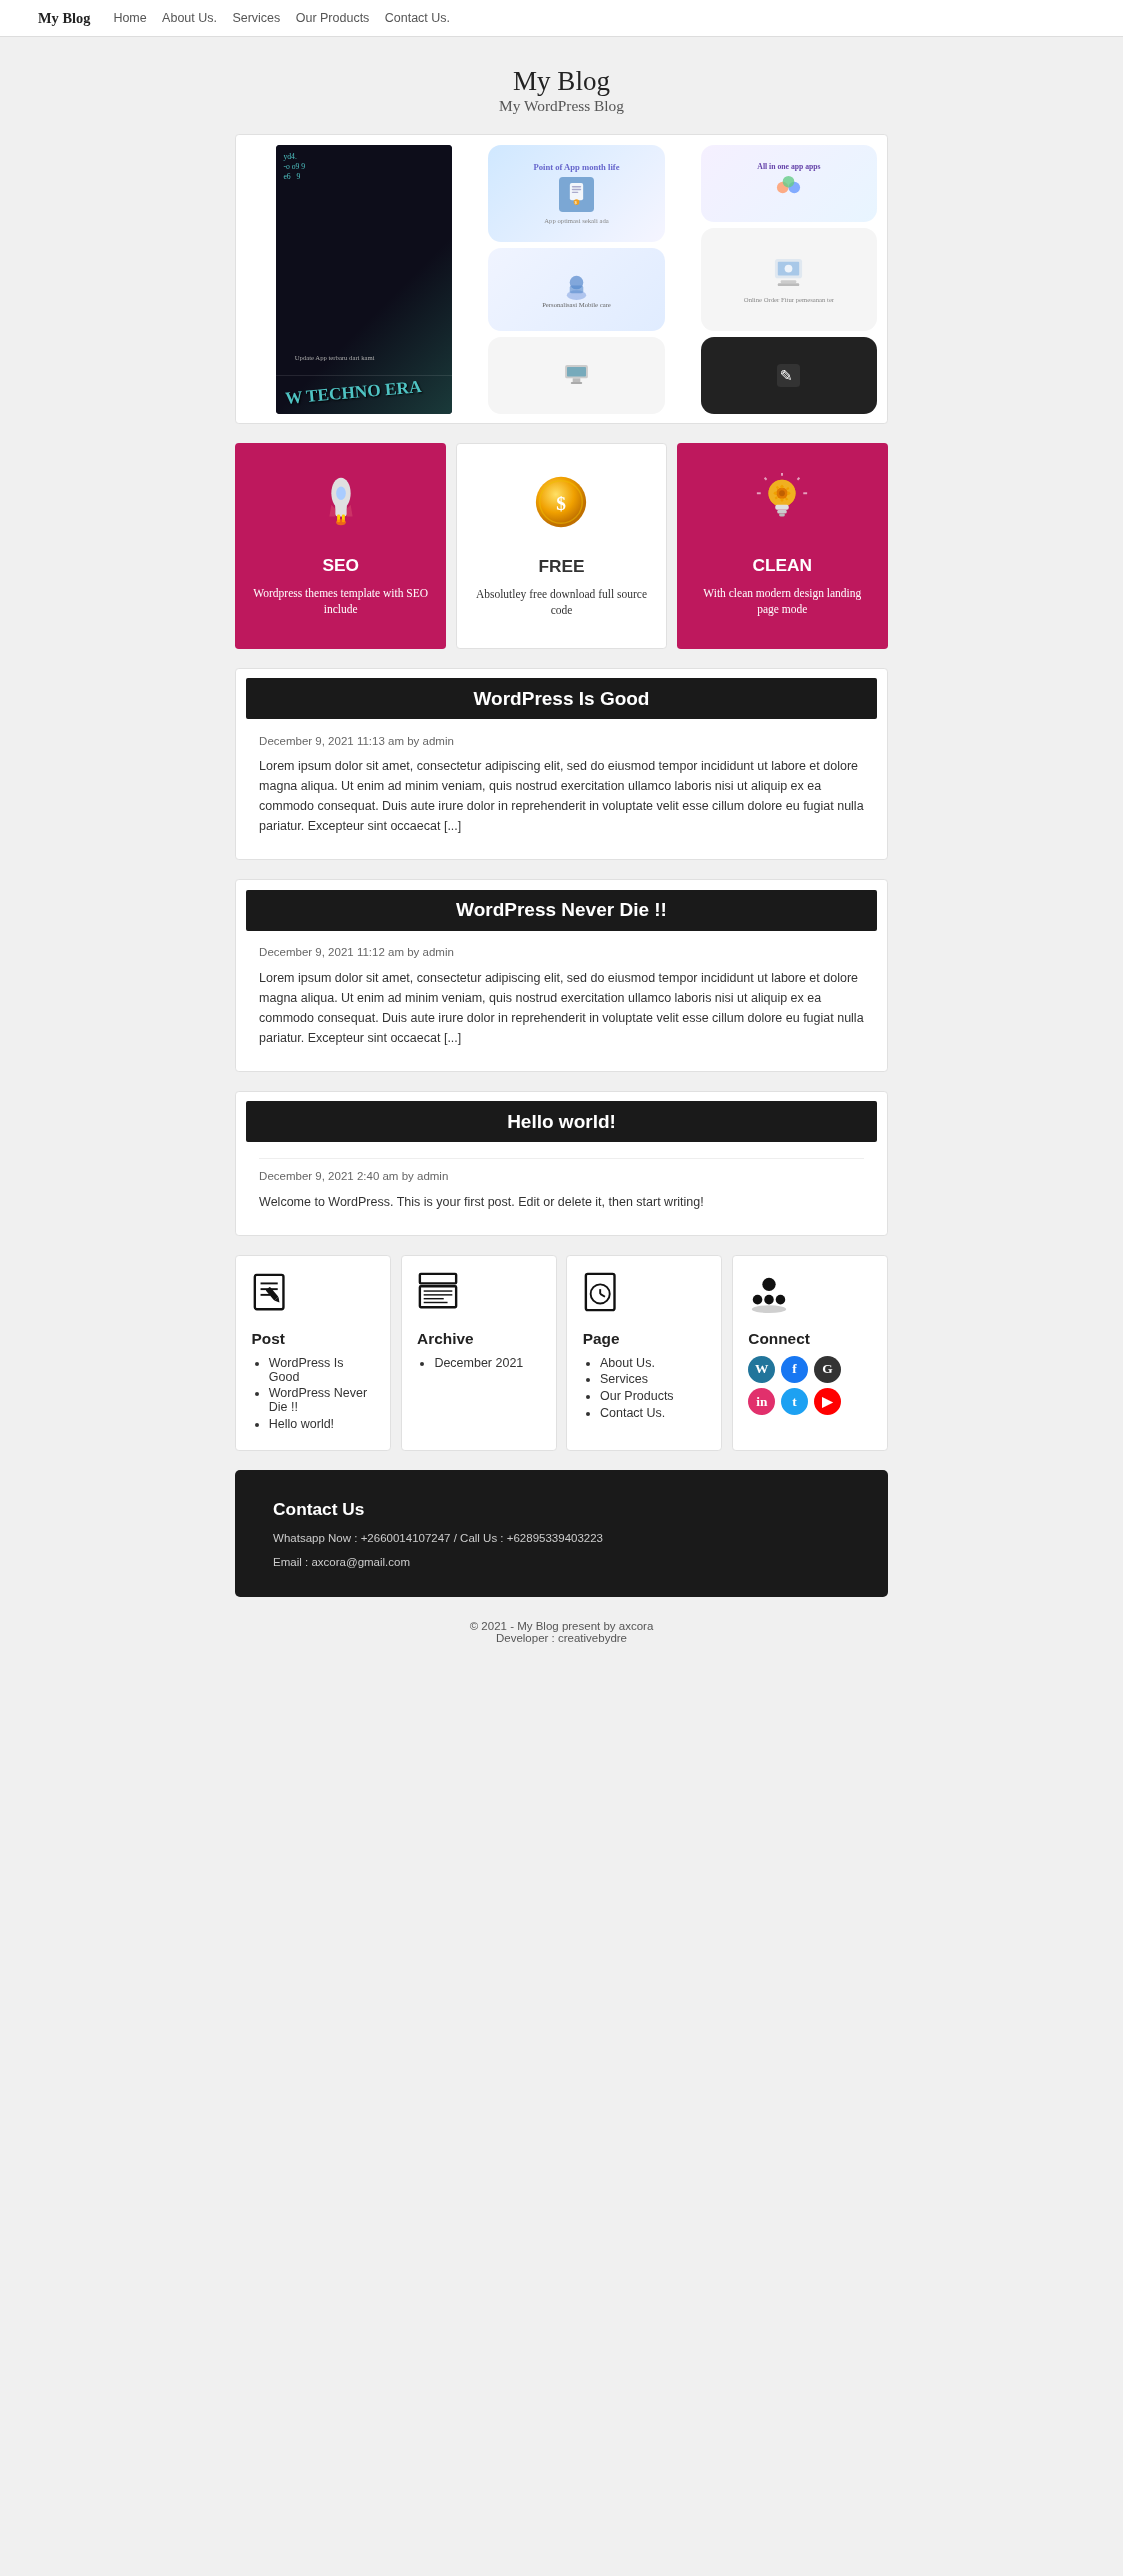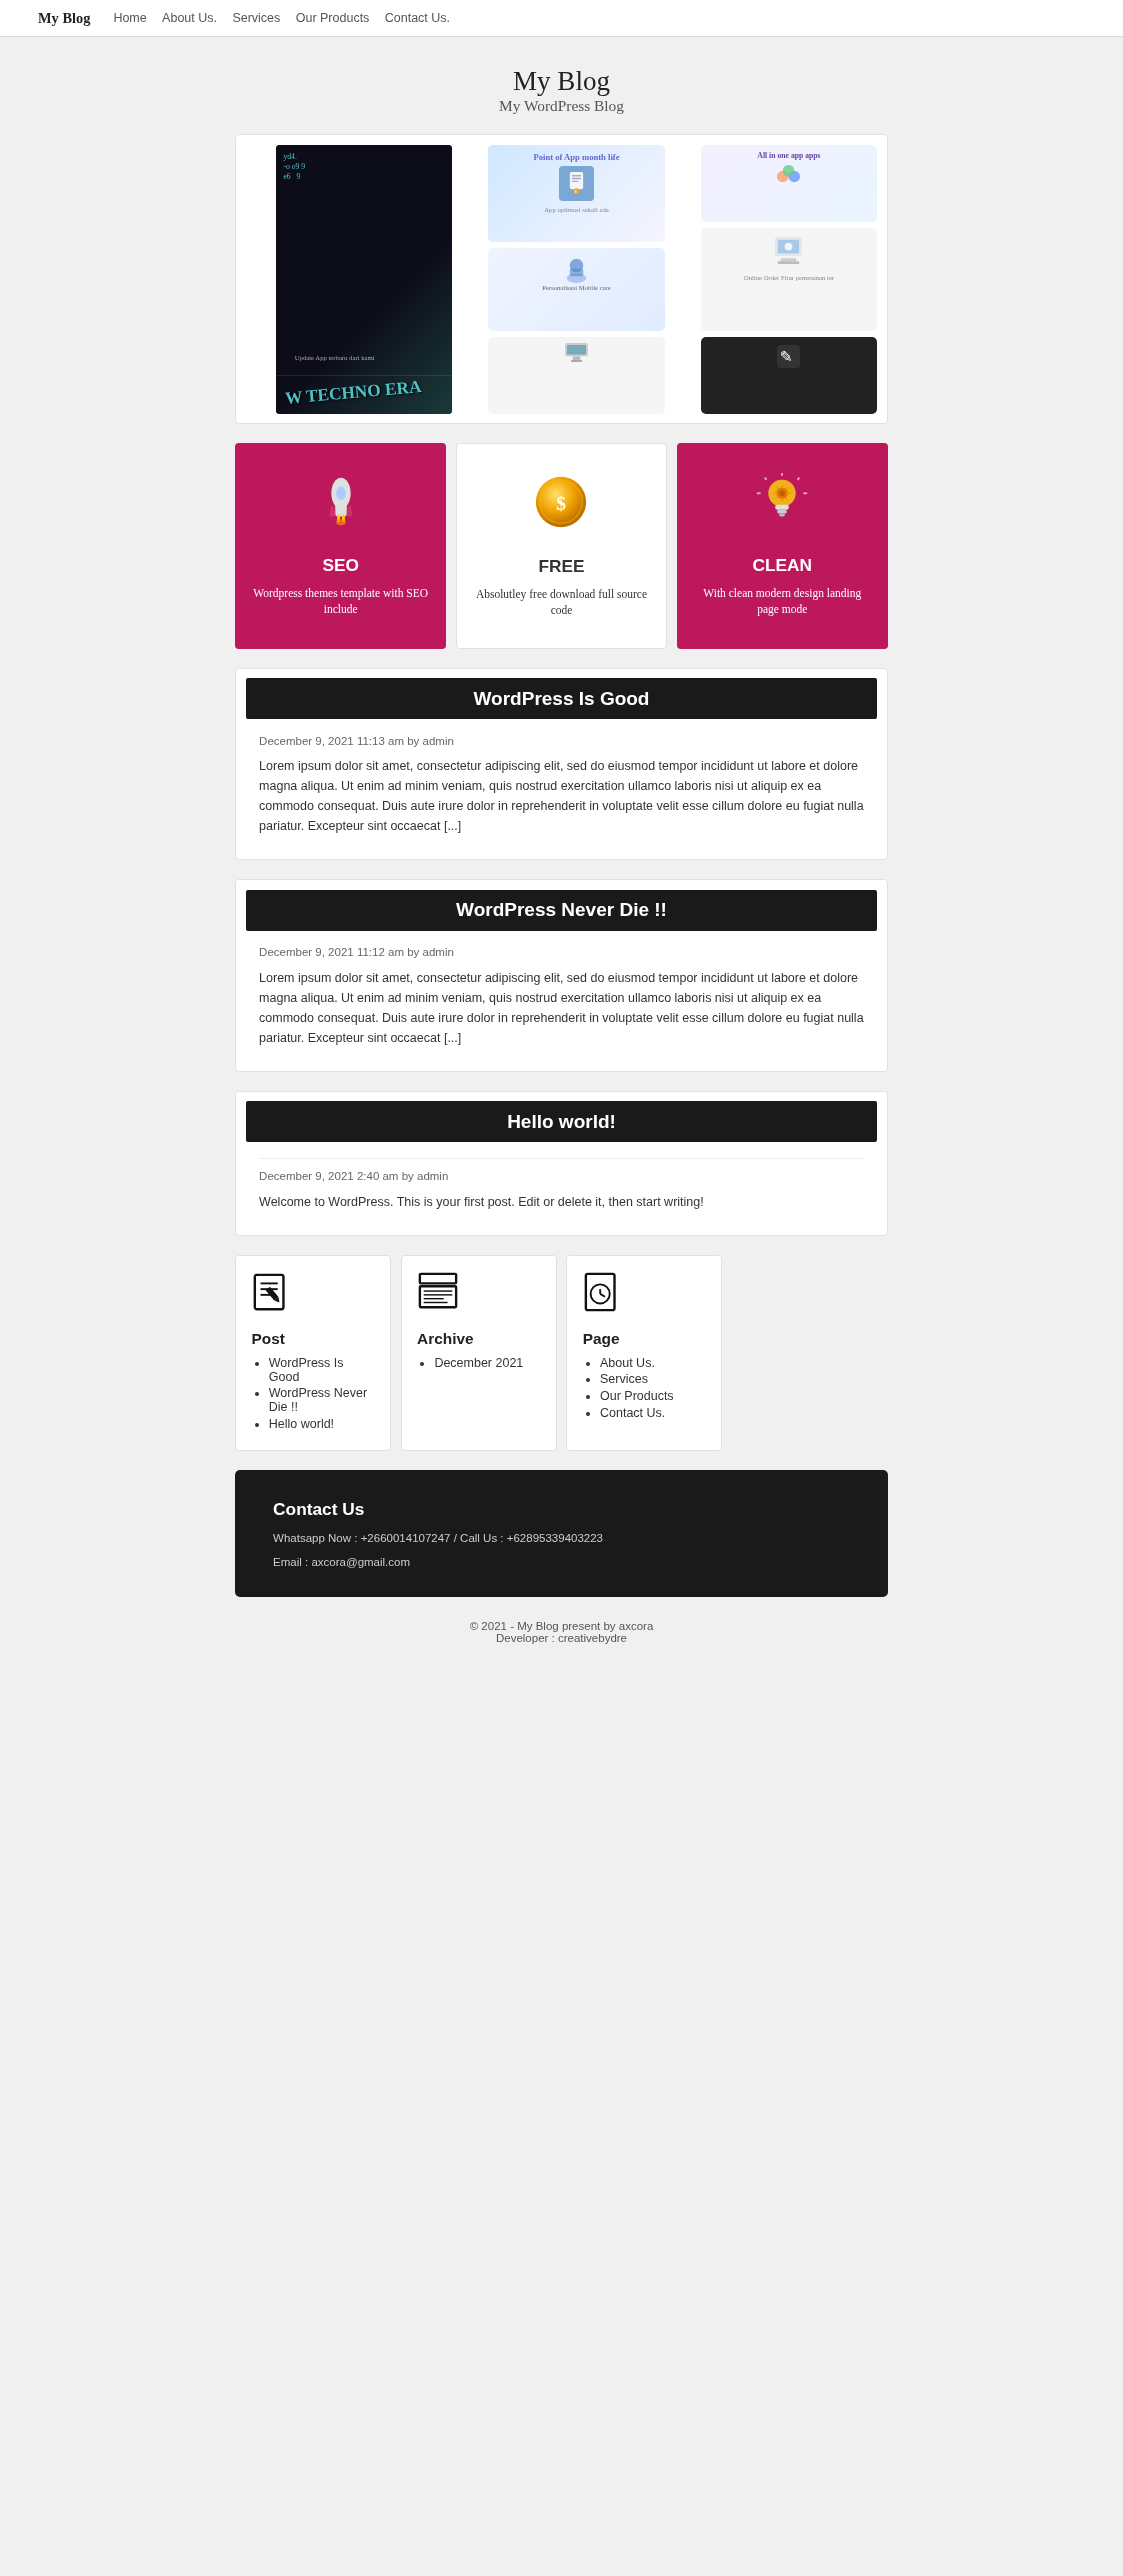--- a/index.html
+++ b/index.html
@@ -61,27 +61,28 @@
       bottom: 9.6px;
       left: 9.6px;
       font-size: 17.3px;
       font-weight: bold;
       color: #4fc3c3;
       line-height: 1.2;
       transform: rotate(-5deg);
       text-shadow: 1px 1px 1.9px #000;
     }
     .hero-img-sm {
-      border-radius: 5px;
+      border-radius: 13px;
       flex: 1;
       min-height: 77px;
       background: #e8f0f8;
       display: flex;
       flex-direction: column;
       align-items: center;
+      justify-content: center;
       padding: 5.8px;
       position: relative;
       overflow: hidden;
     }
     .hero-img-sm.blue-tint { background: linear-gradient(135deg, #d0e8ff, #f5f5ff); }
     .hero-img-sm.light { background: #f5f5f5; }
 
     
     .features-row {
       display: grid;
@@ -441,20 +442,40 @@
       </div>
       <div class="widget-title">Page</div>
       <ul class="widget-list">
         <li>About Us.</li>
         <li>Services</li>
         <li>Our Products</li>
         <li>Contact Us.</li>
       </ul>
     </div>
 
+    <div class="widget-card">
+      <div class="widget-icon">
+        <svg width="42" height="42" viewBox="0 0 44 44">
+          <circle cx="22" cy="14" r="7" fill="#111"></circle>
+          <circle cx="10" cy="30" r="5" fill="#111"></circle>
+          <circle cx="22" cy="30" r="5" fill="#111"></circle>
+          <circle cx="34" cy="30" r="5" fill="#111"></circle>
+          <ellipse cx="22" cy="40" rx="18" ry="4" fill="#111" opacity="0.2"></ellipse>
+        </svg>
+      </div>
+      <div class="widget-title">Connect</div>
+      <div class="connect-icons">
+        <div class="connect-icon ci-wp" title="WordPress">W</div>
+        <div class="connect-icon ci-fb" title="Facebook">f</div>
+        <div class="connect-icon ci-gh" title="GitHub">G</div>
+        <div class="connect-icon ci-ig" title="Instagram">in</div>
+        <div class="connect-icon ci-tw" title="Twitter">t</div>
+        <div class="connect-icon ci-yt" title="YouTube">▶</div>
+      </div>
+    </div>
   </div>
 
   <div class="footer">
     <h4>Contact Us</h4>
     <p>Whatsapp Now : +2660014107247 / Call Us : +62895339403223</p>
     <p>Email : axcora@gmail.com</p>
   </div>
 
   <div class="bottom-bar">
     <div>© 2021 - My Blog present by axcora</div>

